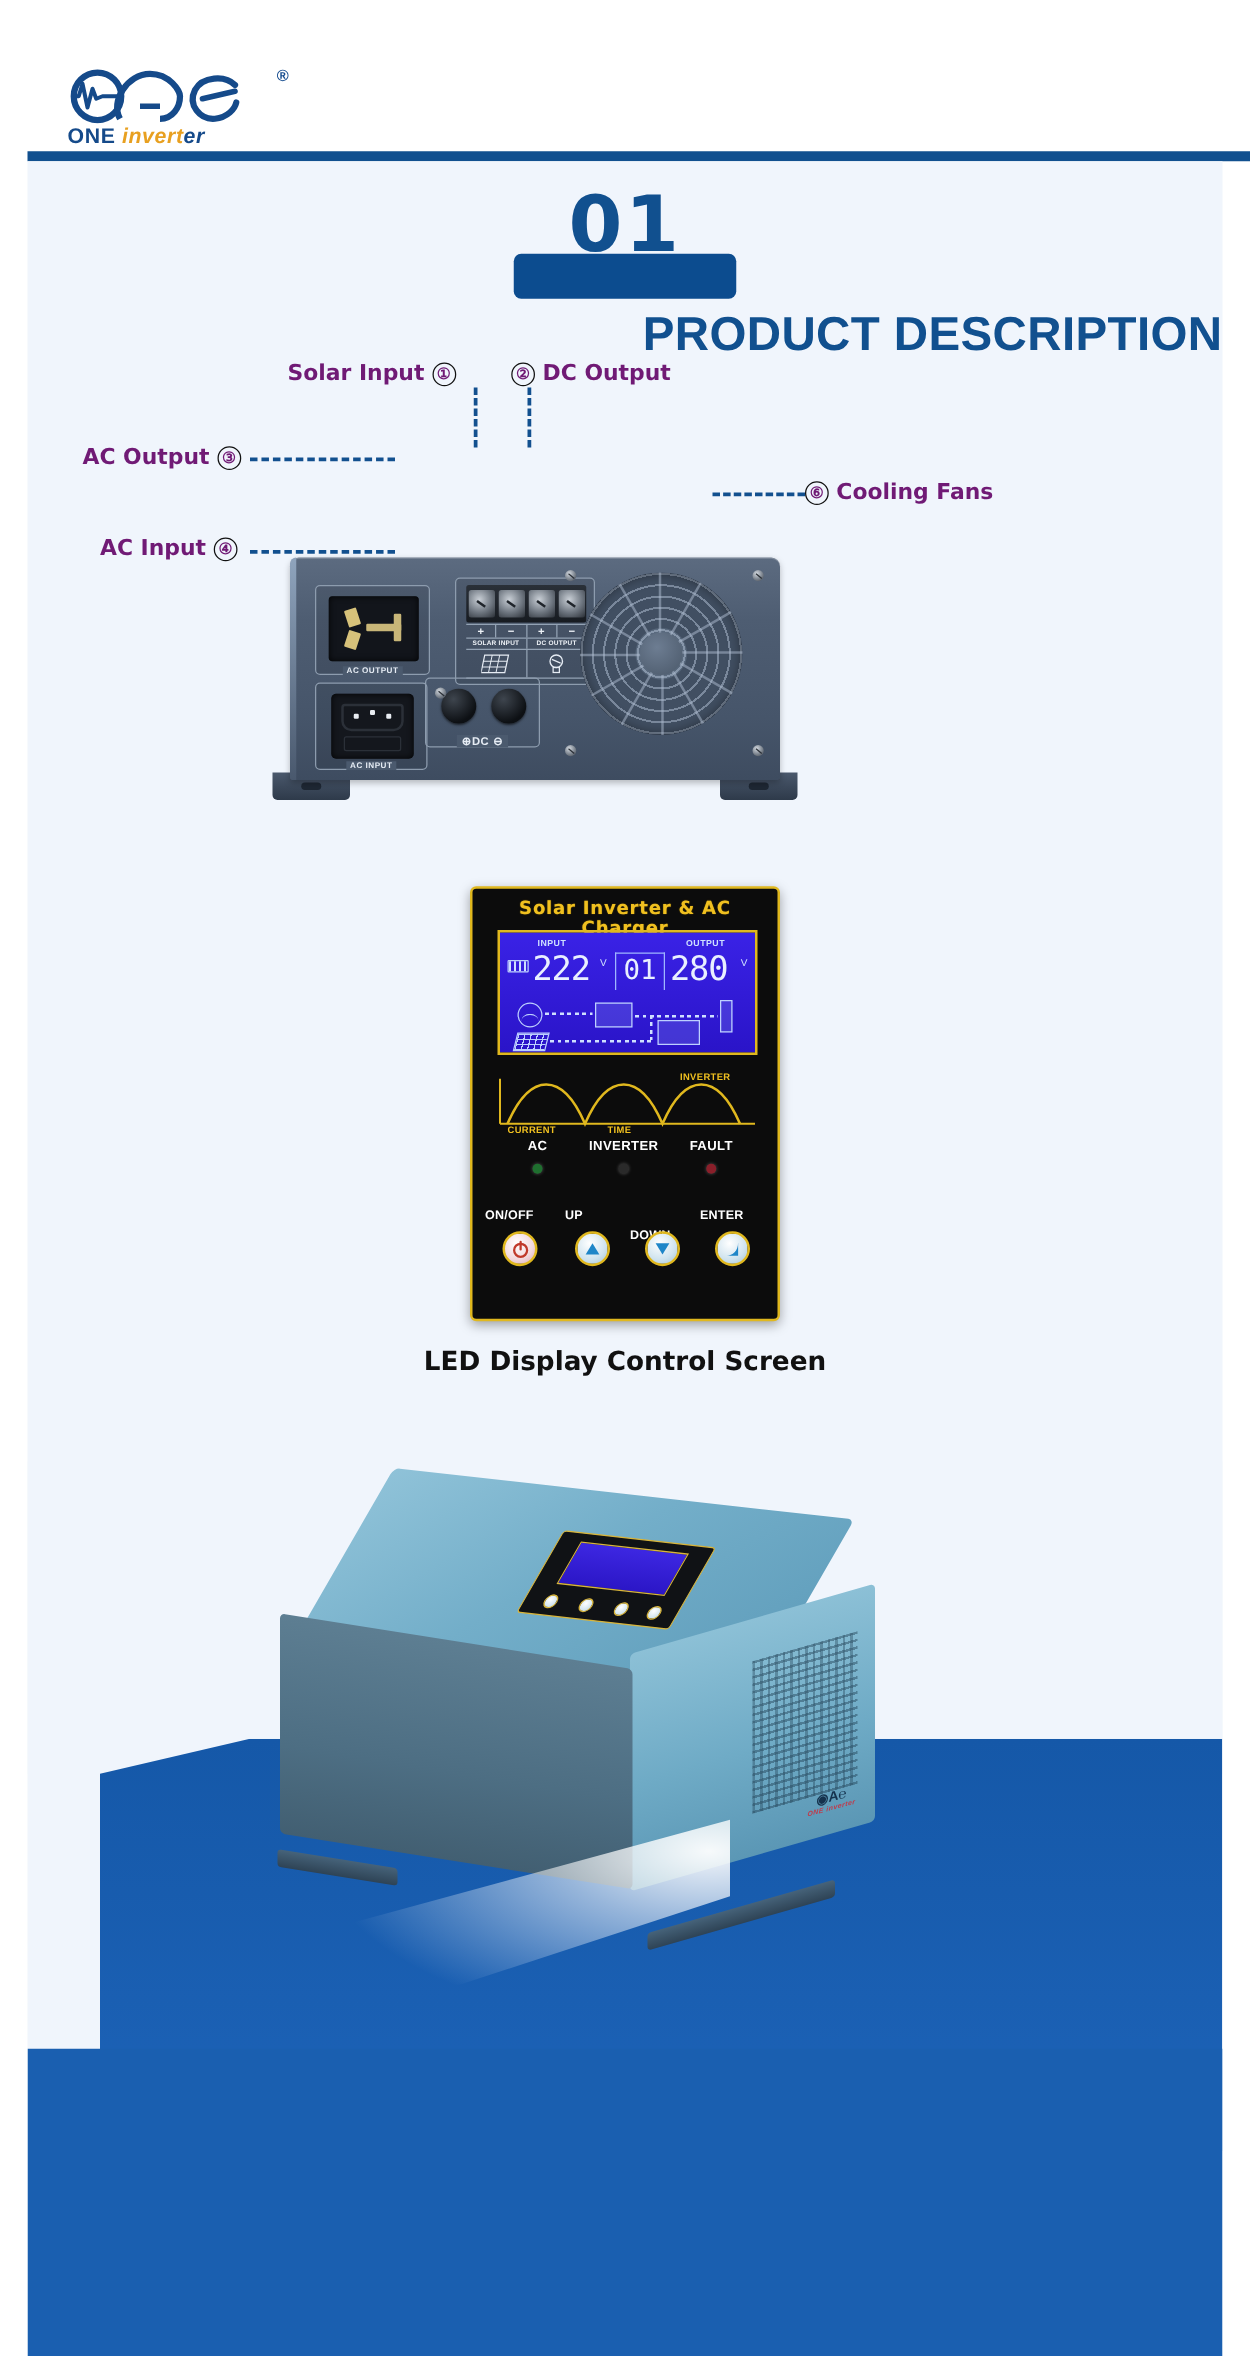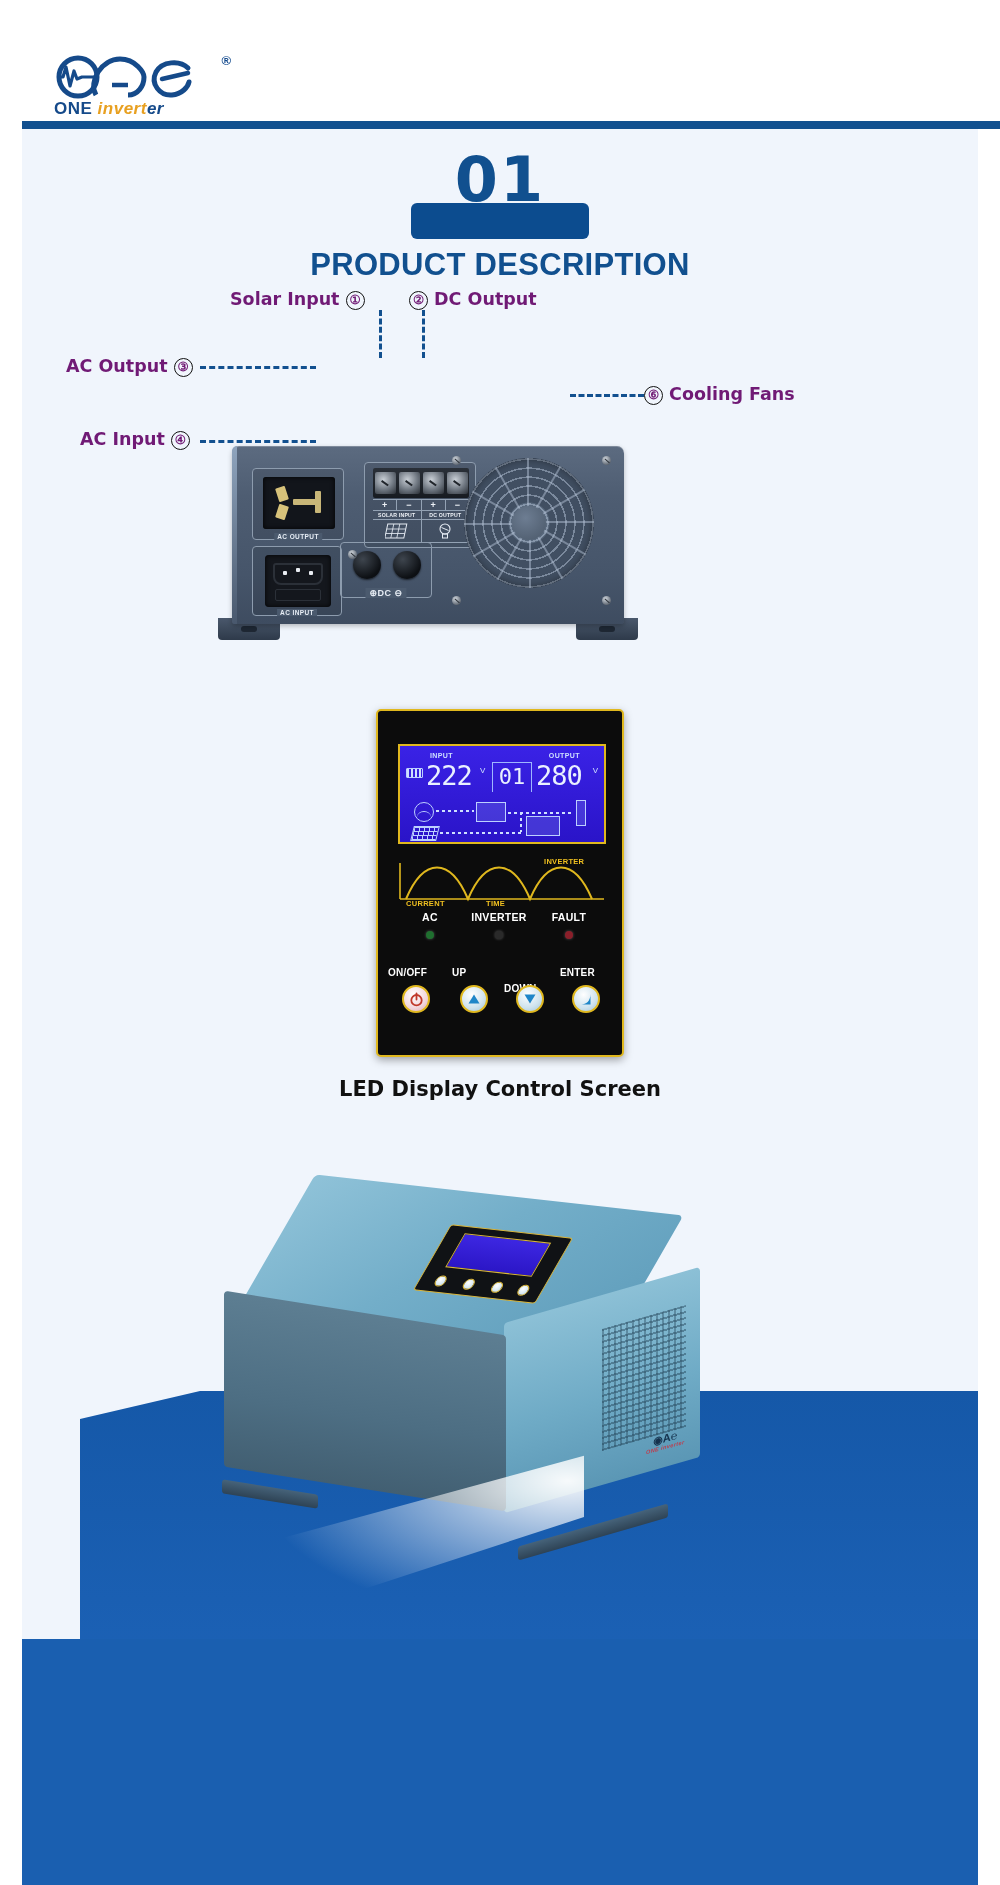--- a/index.html
+++ b/index.html
@@ -70,22 +70,22 @@
     text-align: center;
     font-size: 62px; font-weight: 800; color: #ffffff;
     font-family: "DejaVu Sans", sans-serif;
     letter-spacing: 2px;
     z-index: 4;
     clip-path: inset(60px 0 0 0);
     pointer-events: none;
   }
   .section-title {
     position: absolute; left: 0; right: 0; top: 118px;
-    text-align: center;
-    font-size: 31px; font-weight: 800; color: #11508f;
+    text-align: right;
+    font-size: 38px; font-weight: 800; color: #11508f;
     letter-spacing: .3px;
   }
 
   
   .diagram { position: absolute; left: 0; top: 155px; width: 956px; height: 480px; }
 
   .label {
     position: absolute;
     font-size: 17.5px; font-weight: 800; color: #701a75;
     white-space: nowrap;
@@ -598,20 +598,21 @@
         <div class="screw" style="left:234px; top:10px;"></div>
         <div class="screw" style="left:384px; top:10px;"></div>
         <div class="screw" style="left:234px; top:150px;"></div>
         <div class="screw" style="left:384px; top:150px;"></div>
         <div class="screw" style="left:130px; top:104px;"></div>
       </div>
     </div>
 
     <div class="led-section">
       <div class="led-panel">
+        <div class="led-brand">Solar Inverter &amp; AC Charger</div>
 
         <div class="lcd">
           <div class="lcd-batt"></div>
           <div class="lcd-lab" style="left:30px; top:6px;">INPUT</div>
           <div class="lcd-num" style="left:26px; top:14px;">222</div>
           <div class="lcd-unit" style="left:80px; top:20px;">V</div>
           <div class="lcd-mid"></div>
           <div class="lcd-mid-num">01</div>
           <div class="lcd-lab" style="right:24px; top:6px;">OUTPUT</div>
           <div class="lcd-num" style="left:136px; top:14px;">280</div>

